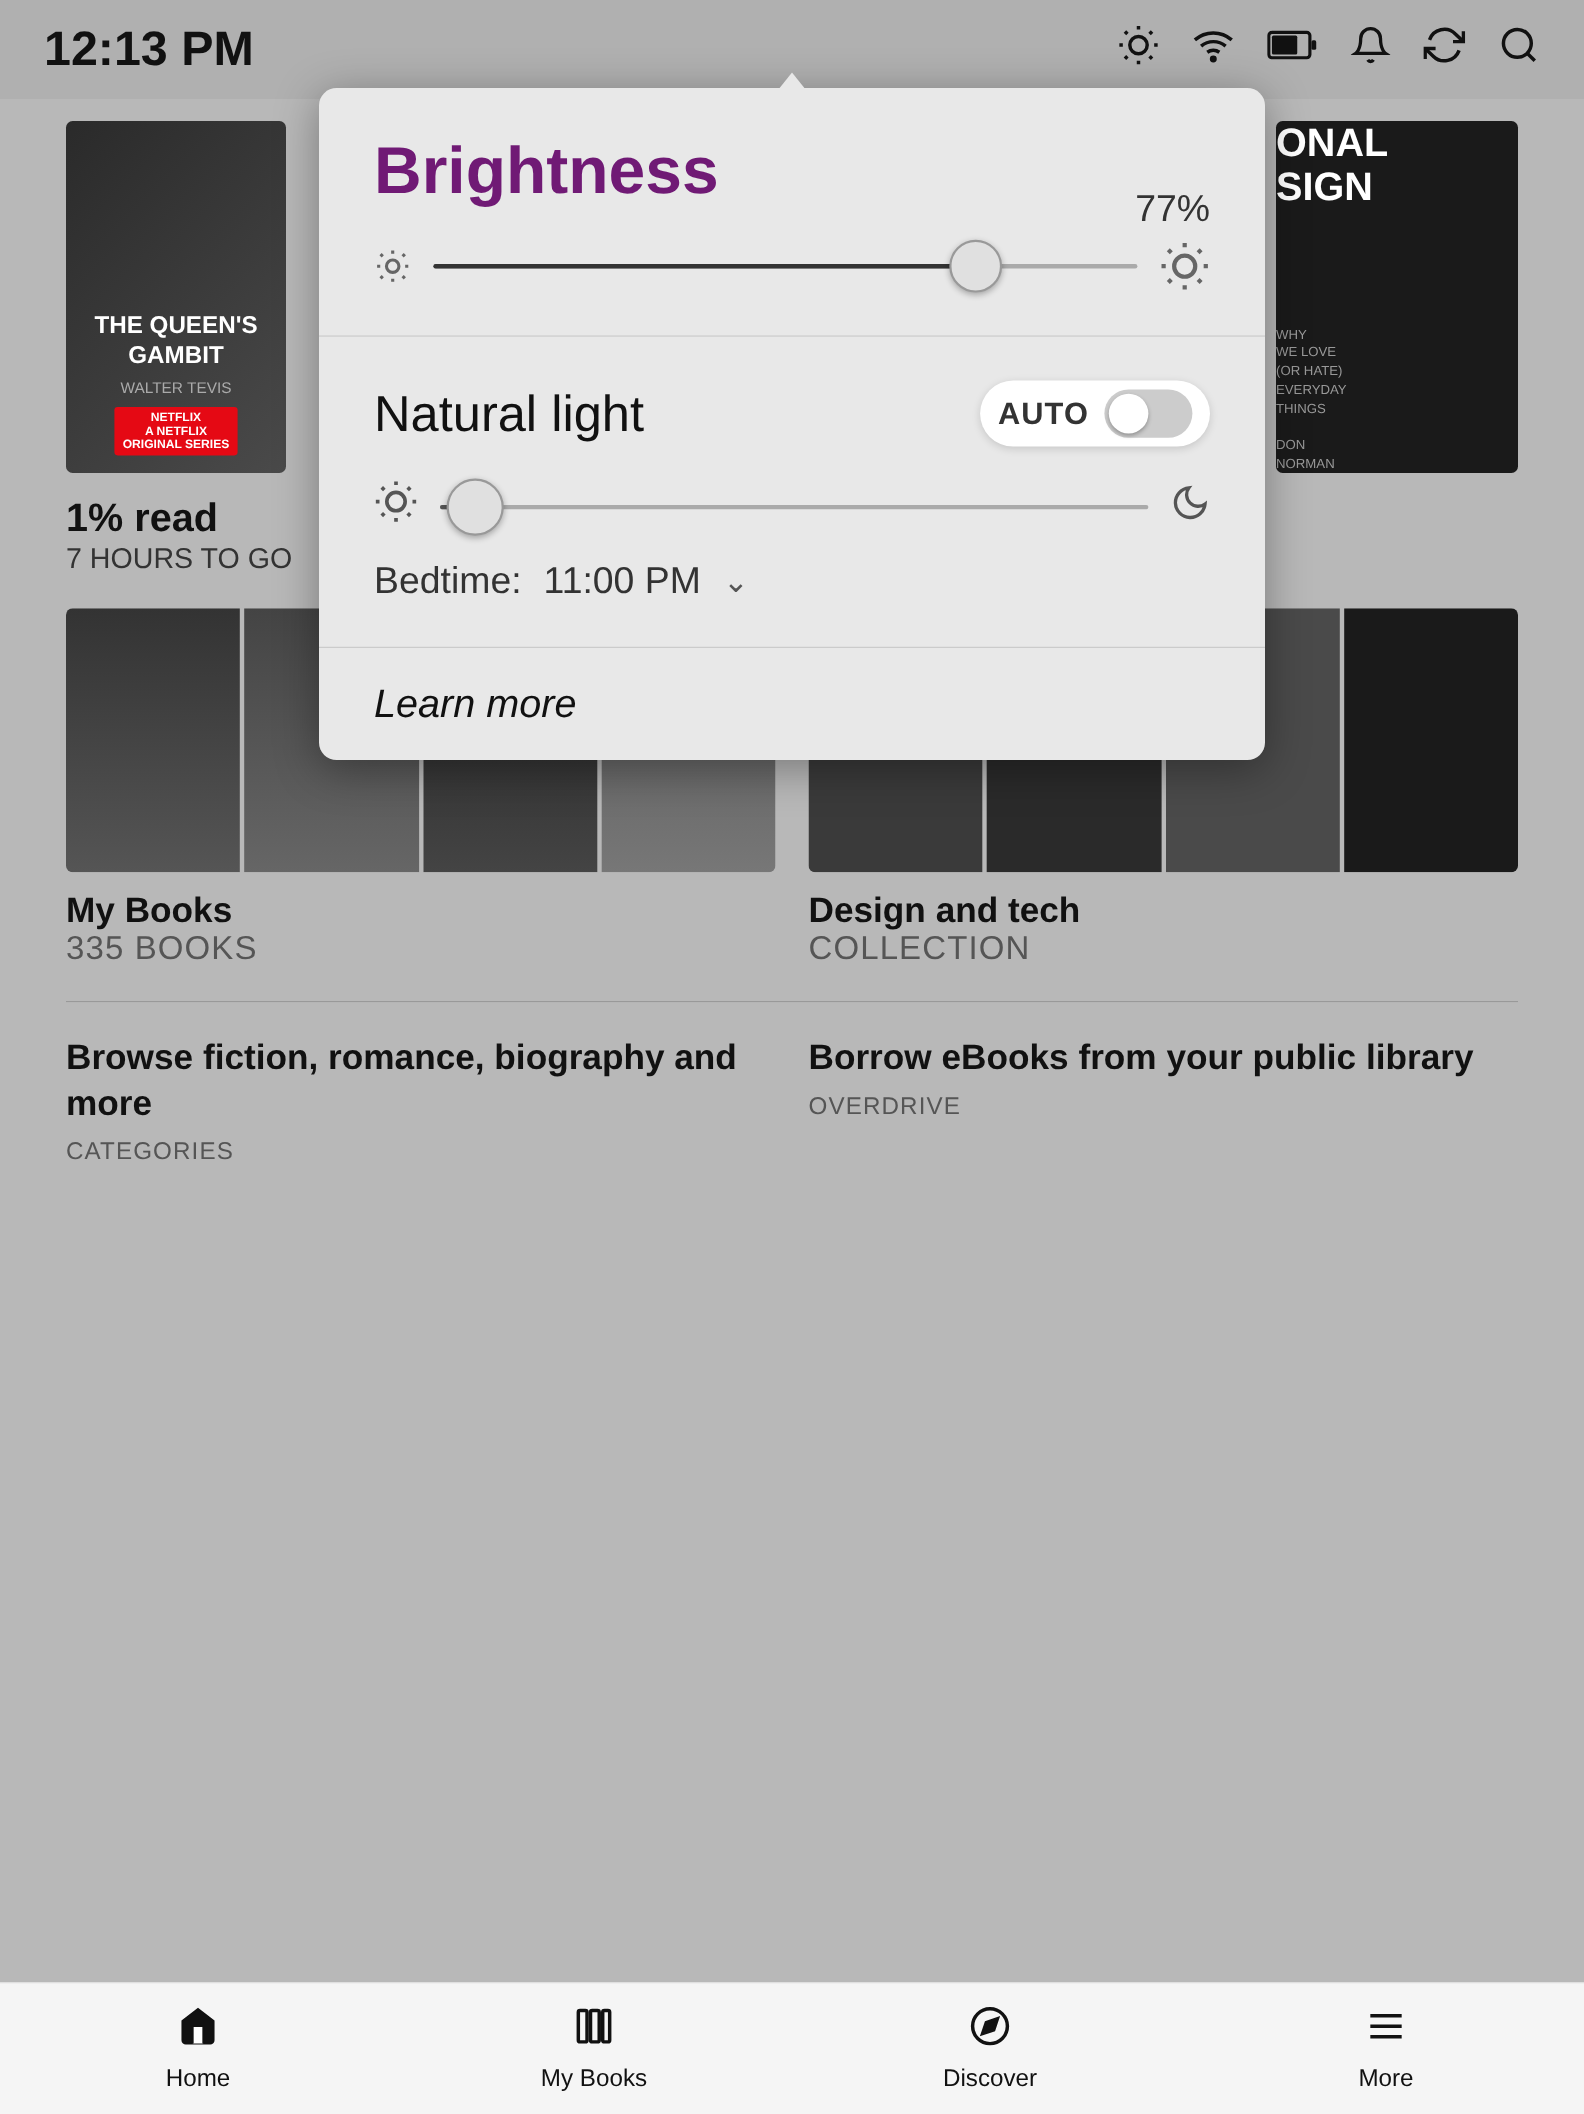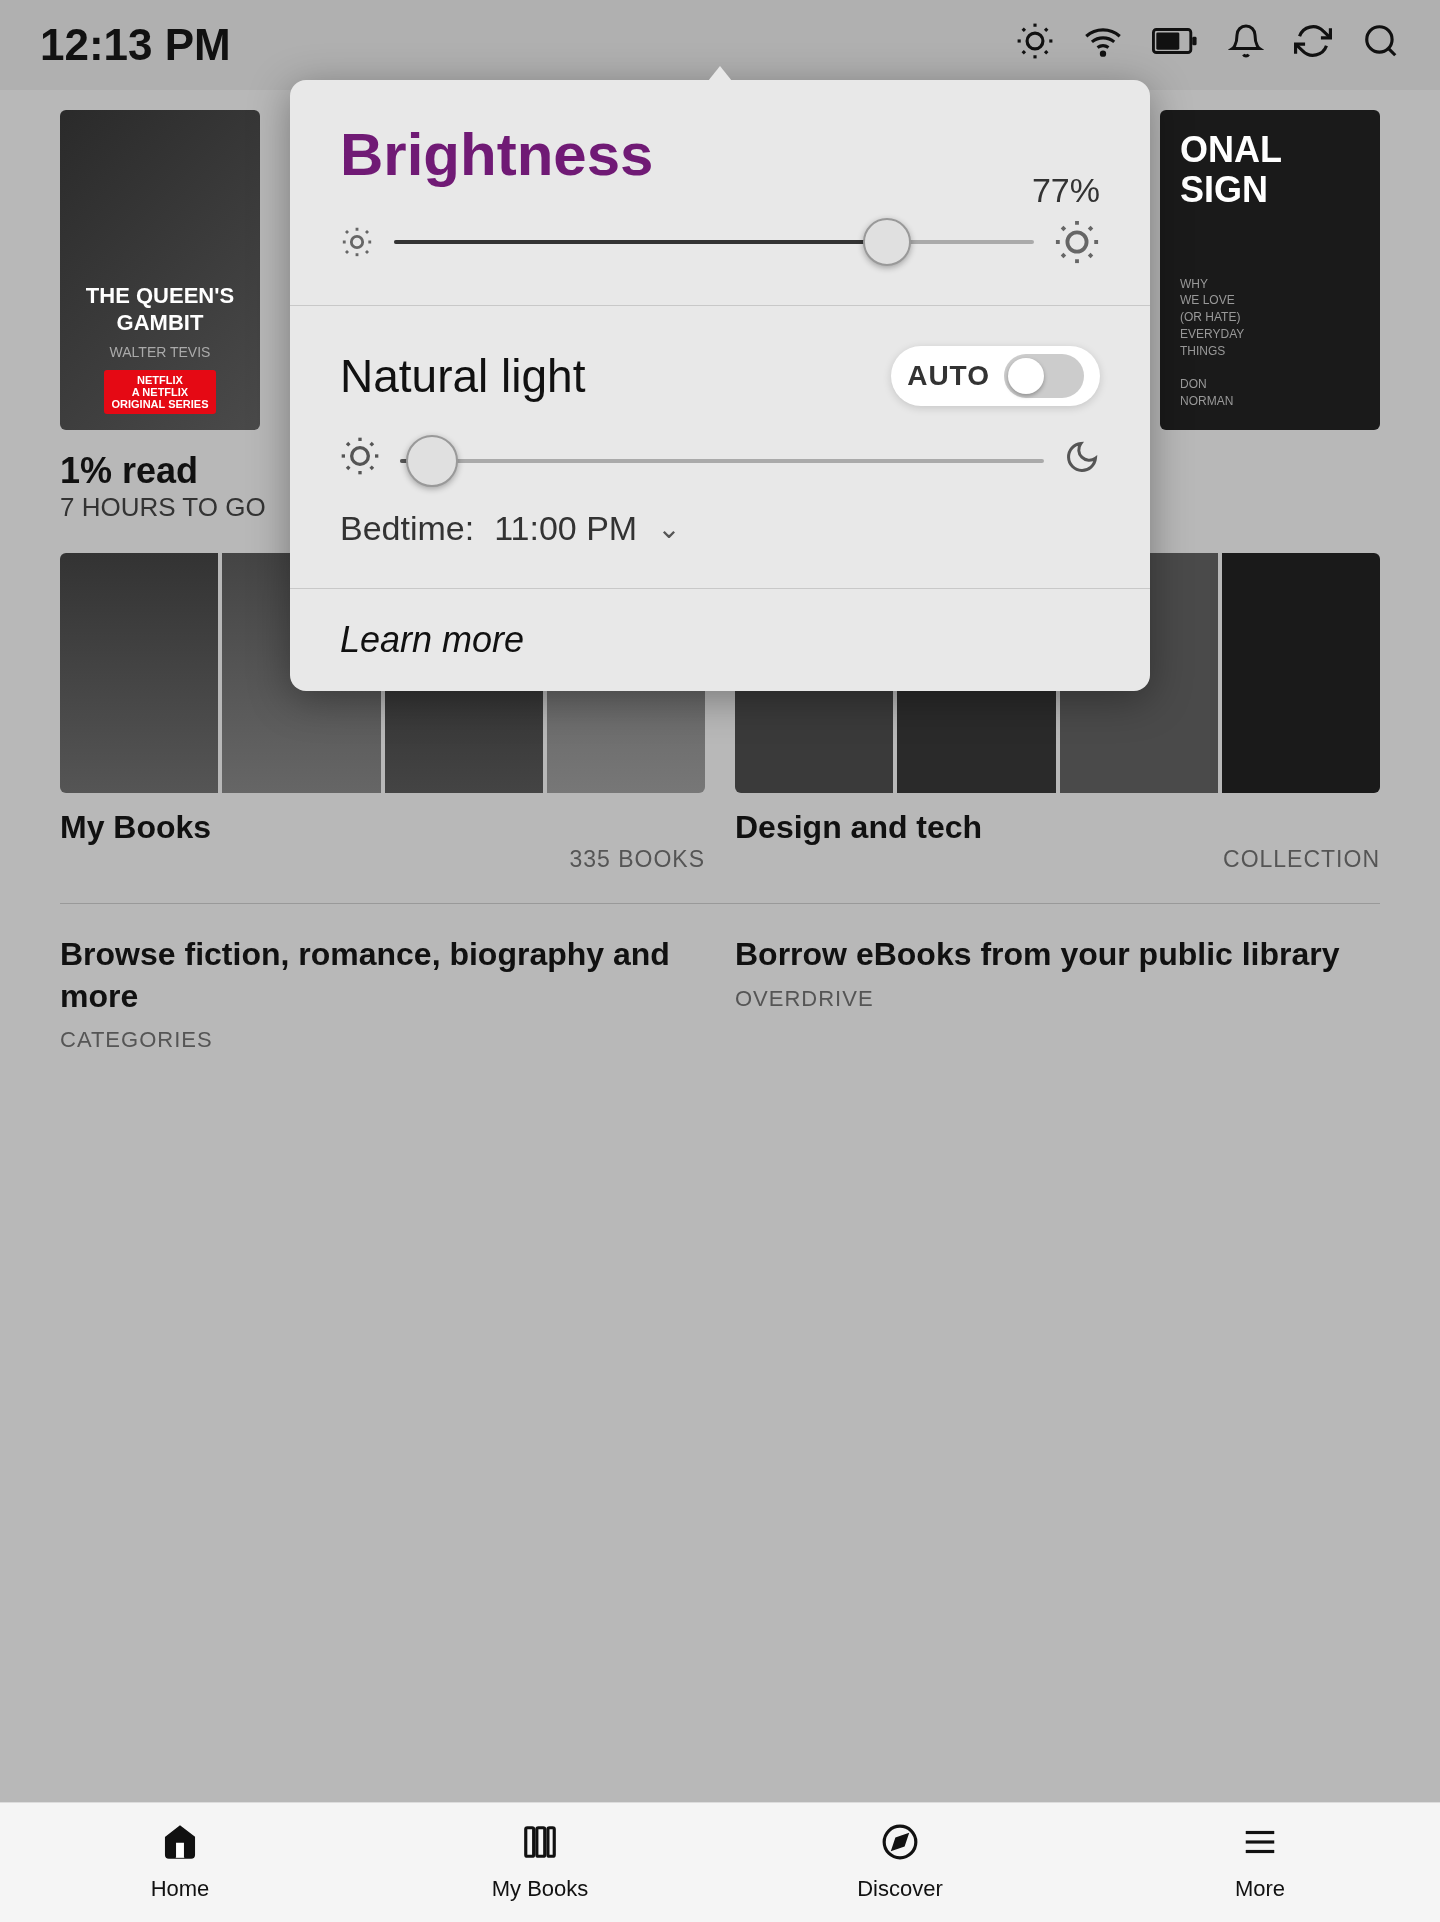--- a/index.html
+++ b/index.html
@@ -90,21 +90,20 @@
       font-weight: bold;
       text-align: center;
     }
 
     .book-cover-dark {
       width: 220px;
       height: 320px;
       background: #1a1a1a;
       display: flex;
       flex-direction: column;
-      padding: 20px;
       justify-content: space-between;
     }
     .book-cover-dark .book-big-title {
       color: white;
       font-size: 36px;
       font-weight: bold;
       line-height: 1.1;
     }
     .book-cover-dark .book-subtitle {
       color: #999;
@@ -149,25 +148,24 @@
     .coll-cover-1 { background: linear-gradient(180deg, #333 0%, #555 100%); }
     .coll-cover-2 { background: linear-gradient(180deg, #444 0%, #666 100%); }
     .coll-cover-3 { background: linear-gradient(180deg, #222 0%, #444 100%); }
     .coll-cover-4 { background: linear-gradient(180deg, #555 0%, #777 100%); }
     .coll-title {
       font-size: 32px;
       font-weight: bold;
       color: #111;
     }
     .coll-subtitle {
-      font-size: 23px;
+      font-size: 30px;
       color: #555;
       text-transform: uppercase;
       letter-spacing: 1px;
-      text-align: right;
     }
 
     
     .divider {
       border: none;
       border-top: 1px solid #999;
       margin: 30px 0;
     }
     .promo-row {
       display: flex;

